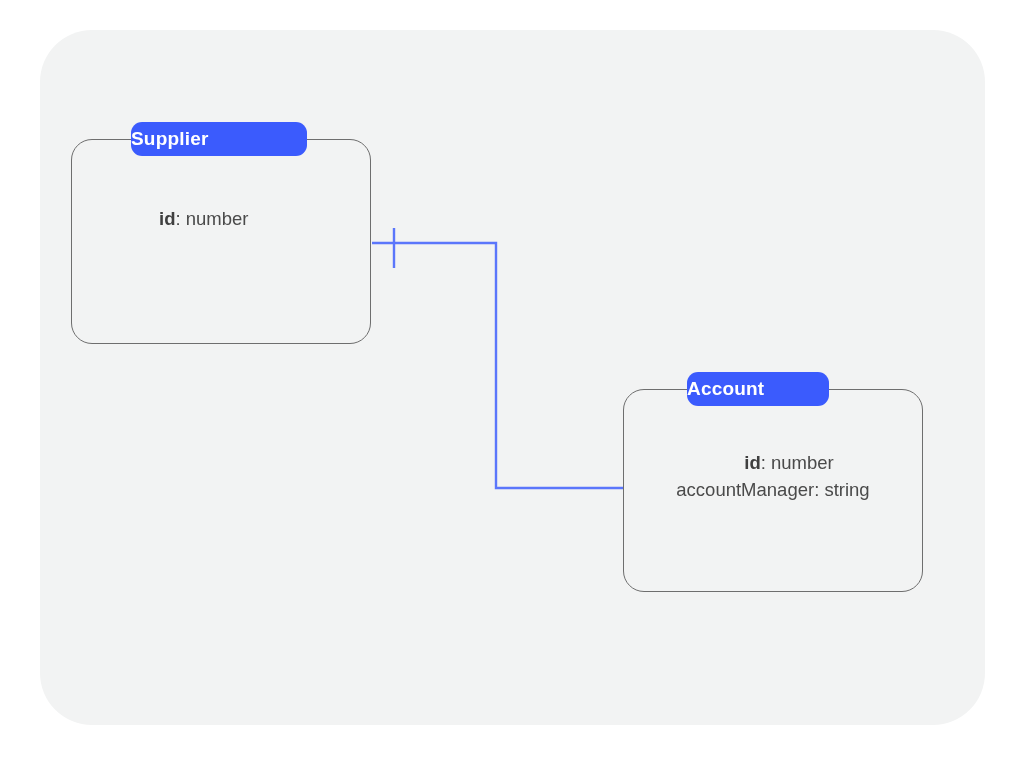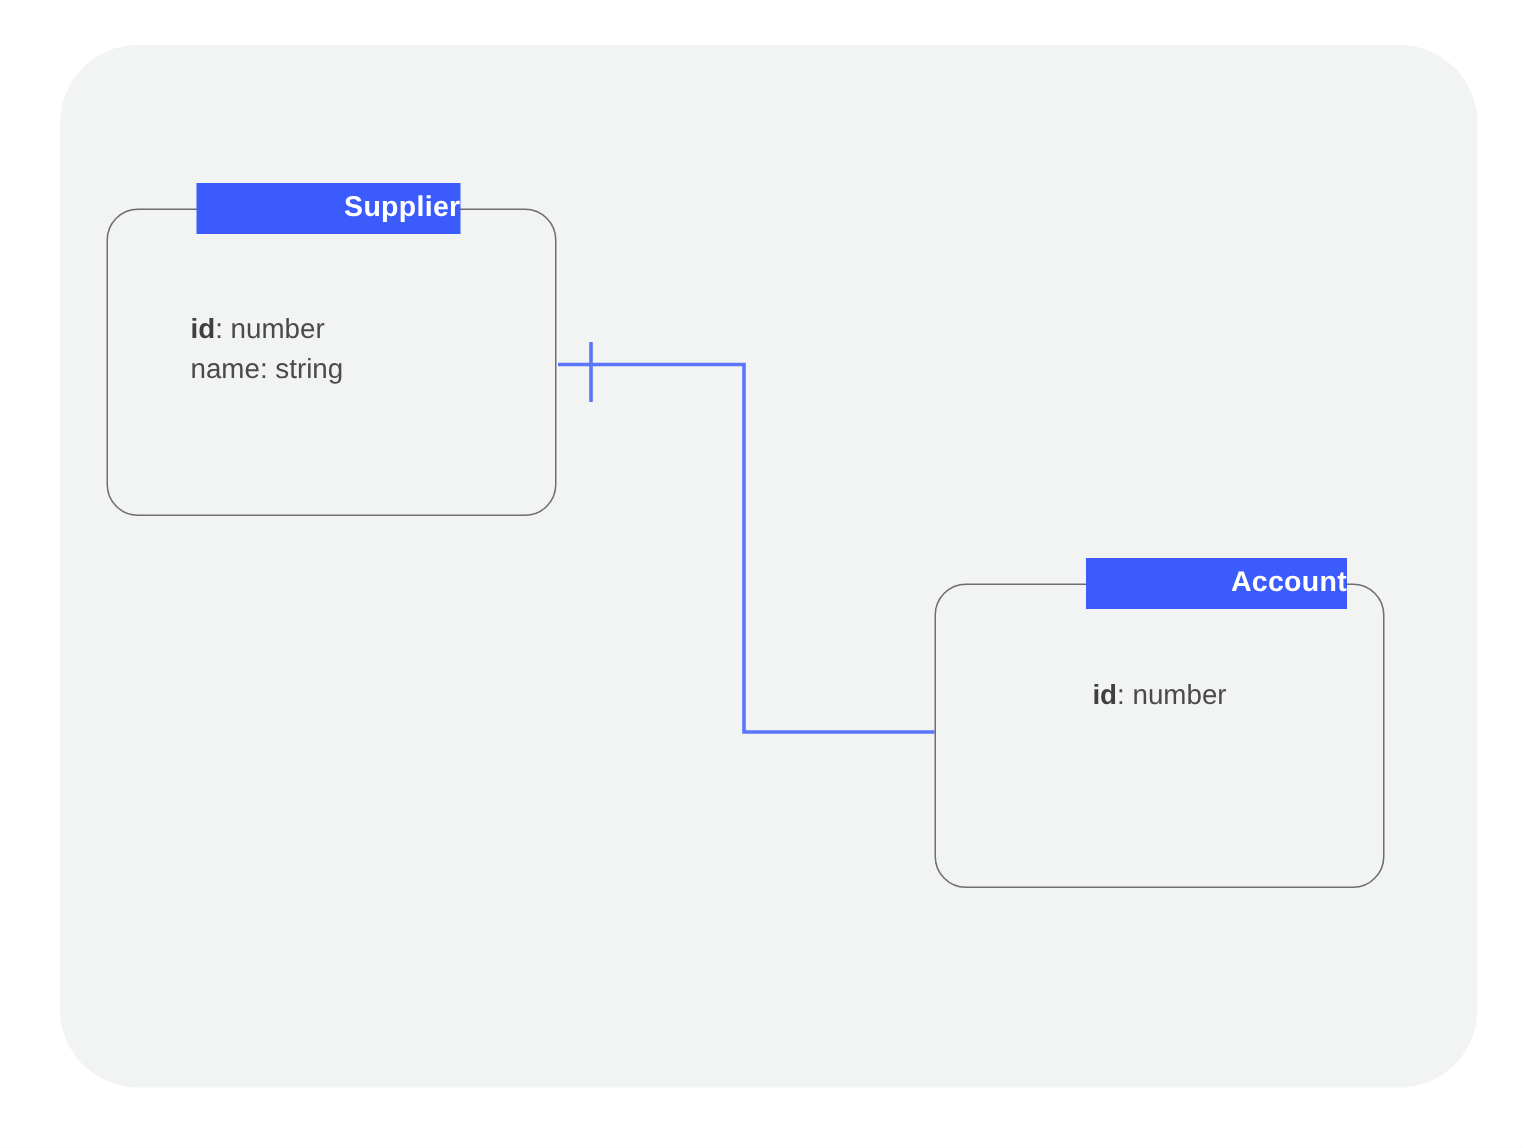--- a/index.html
+++ b/index.html
@@ -47,36 +47,36 @@
     height: 203px;
   }
 
   
   .entity-header {
     position: absolute;
     background: #3b5bfd;
     color: #ffffff;
     font-size: 19px;
     font-weight: bold;
-    text-align: right;
+    text-align: left;
     line-height: 34px;
     height: 34px;
     letter-spacing: 0.2px;
     white-space: nowrap;
+    border-radius: 11px;
   }
   #entity-supplier-header {
     left: 131px;
     top: 122px;
     width: 176px;
   }
   #entity-account-header {
     left: 687px;
     top: 372px;
-    width: 174px;
-    margin-left: 37px;
+    width: 142px;
   }
 
   
   .entity-attrs {
     position: absolute;
     font-size: 18.5px;
     color: #4a4a4a;
     line-height: 26.5px;
     white-space: nowrap;
   }
@@ -87,20 +87,21 @@
   }
   #entity-account-attrs {
     left: 623px;
     top: 450px;
     width: 300px;
     text-align: center;
   }
   .attr-key {
     font-weight: bold;
     color: #3f3f3f;
+    margin-left: 32px;
   }
 
   
   #relationship-connector {
     position: absolute;
     left: 0;
     top: 0;
     width: 1020px;
     height: 765px;
     pointer-events: none;
@@ -117,24 +118,24 @@
 
   <line x1="394" y1="228" x2="394" y2="268" stroke="#5b76fb" stroke-width="2.4"></line>
 </svg>
 
 <div class="entity" id="entity-supplier"></div>
 <div class="entity-header" id="entity-supplier-header">Supplier</div>
 <div class="entity-attrs" id="entity-supplier-attrs">
   <div>
     <span class="attr-key">id</span><span>: number</span>
   </div>
-  <div>
-    <span>name: string</span>
-  </div>
 </div>
 
 <div class="entity" id="entity-account"></div>
 <div class="entity-header" id="entity-account-header">Account</div>
 <div class="entity-attrs" id="entity-account-attrs">
   <div>
     <span class="attr-key">id</span><span>: number</span>
   </div>
+  <div>
+    <span>accountManager: string</span>
+  </div>
 </div>
 
 </body></html>

